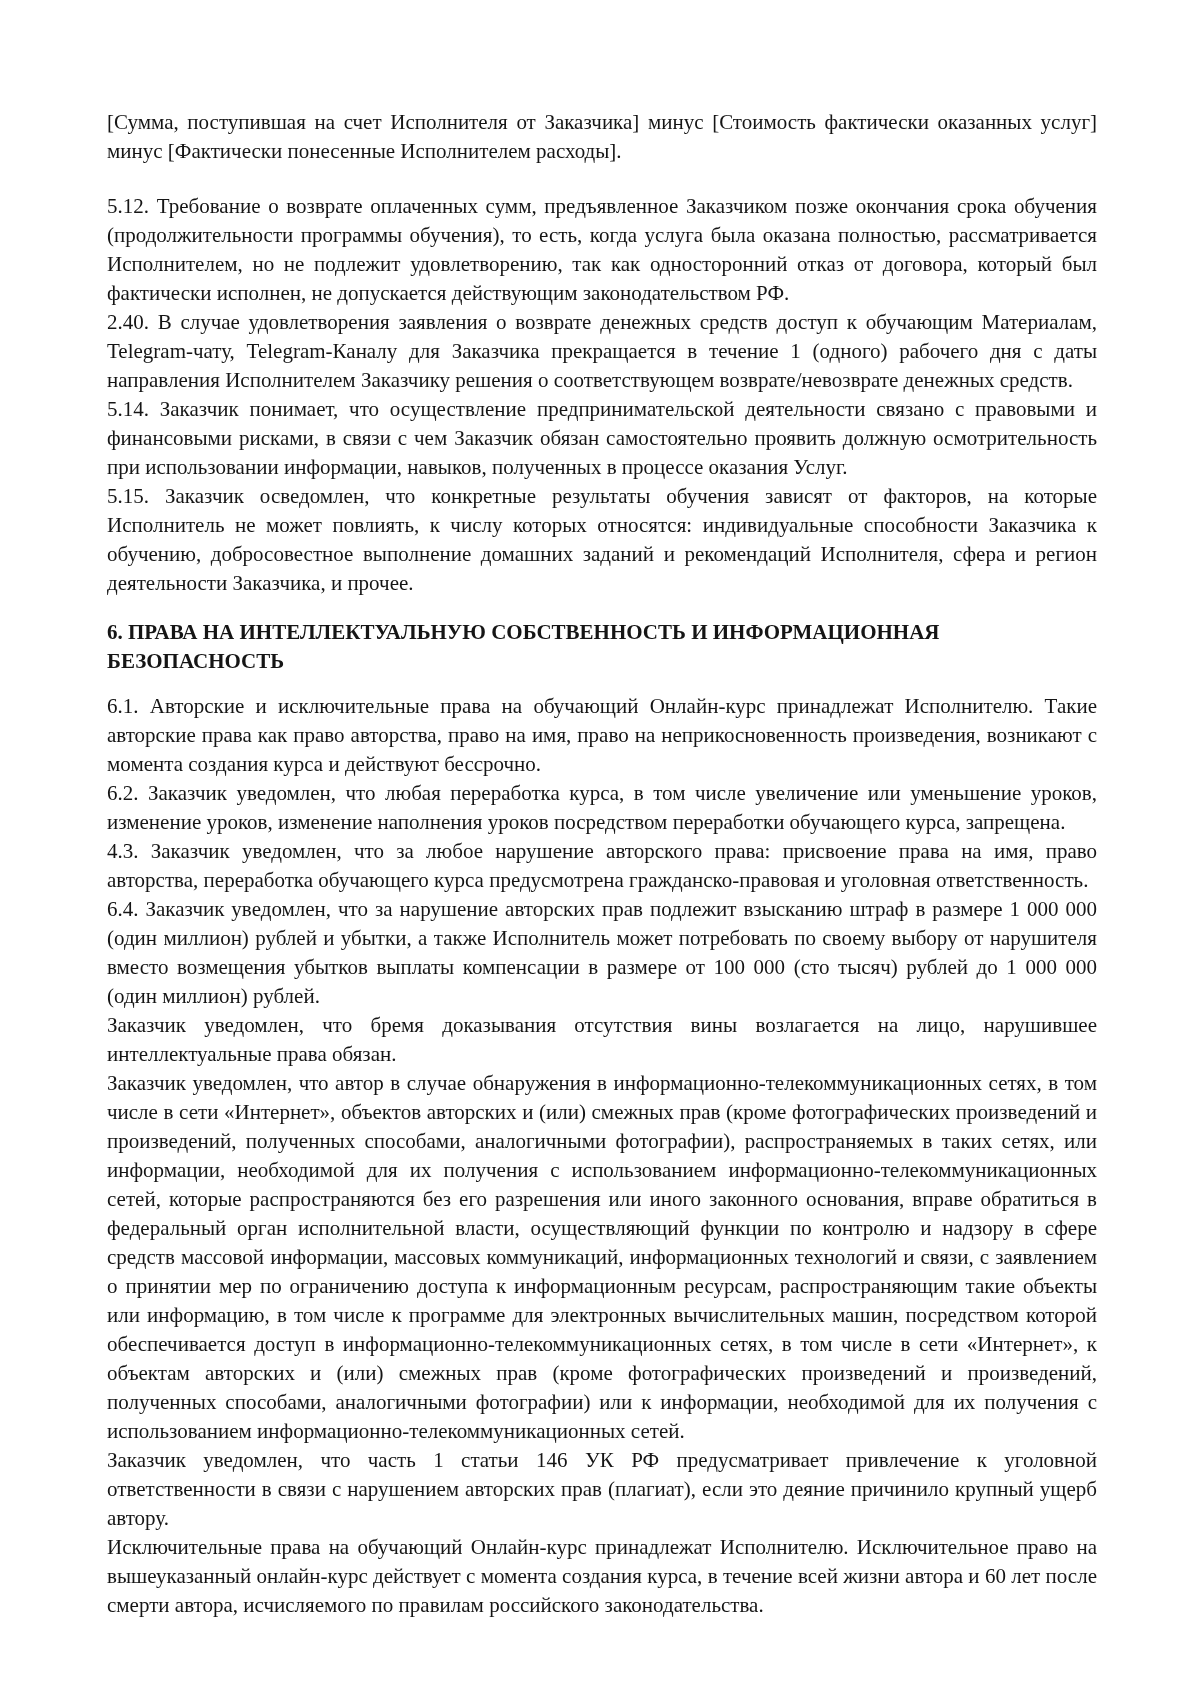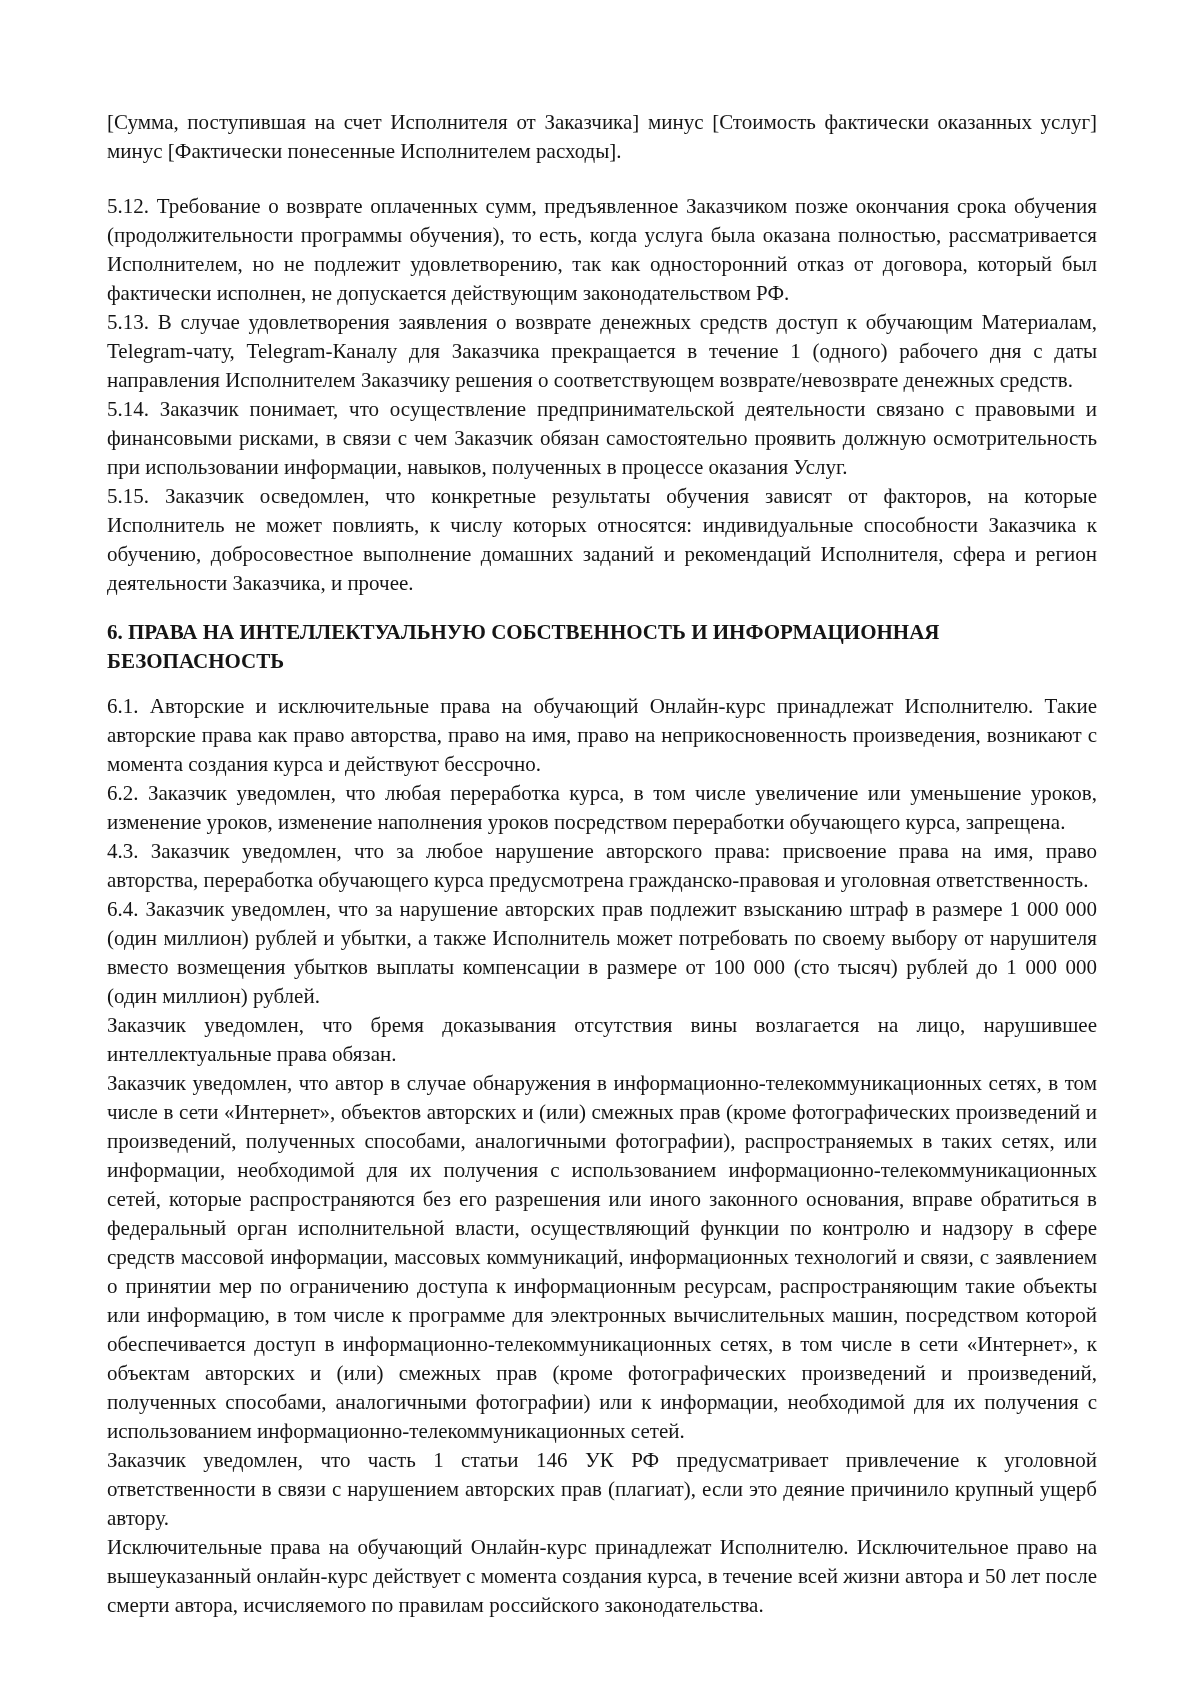--- a/index.html
+++ b/index.html
@@ -39,31 +39,31 @@
   }
 </style>
 </head>
 <body>
 
 <div class="page">
 
   <p class="para carryover">[Сумма, поступившая на счет Исполнителя от Заказчика] минус [Стоимость фактически оказанных услуг] минус [Фактически понесенные Исполнителем расходы].</p>
 
   <p class="para">5.12. Требование о возврате оплаченных сумм, предъявленное Заказчиком позже окончания срока обучения (продолжительности программы обучения), то есть, когда услуга была оказана полностью, рассматривается Исполнителем, но не подлежит удовлетворению, так как односторонний отказ от договора, который был фактически исполнен, не допускается действующим законодательством РФ.</p>
-  <p class="para">5.13. В случае удовлетворения заявления о возврате денежных средств доступ к обучающим Материалам, Telegram-чату, Telegram-Каналу для Заказчика прекращается в течение 1 (одного) рабочего дня с даты направления Исполнителем Заказчику решения о соответствующем возврате/невозврате денежных средств.</p>
+  <p class="para">2.40. В случае удовлетворения заявления о возврате денежных средств доступ к обучающим Материалам, Telegram-чату, Telegram-Каналу для Заказчика прекращается в течение 1 (одного) рабочего дня с даты направления Исполнителем Заказчику решения о соответствующем возврате/невозврате денежных средств.</p>
   <p class="para">5.14. Заказчик понимает, что осуществление предпринимательской деятельности связано с правовыми и финансовыми рисками, в связи с чем Заказчик обязан самостоятельно проявить должную осмотрительность при использовании информации, навыков, полученных в процессе оказания Услуг.</p>
   <p class="para">5.15. Заказчик осведомлен, что конкретные результаты обучения зависят от факторов, на которые Исполнитель не может повлиять, к числу которых относятся: индивидуальные способности Заказчика к обучению, добросовестное выполнение домашних заданий и рекомендаций Исполнителя, сфера и регион деятельности Заказчика, и прочее.</p>
 
   <h2 class="section-heading">
     <span>6. ПРАВА НА ИНТЕЛЛЕКТУАЛЬНУЮ СОБСТВЕННОСТЬ И ИНФОРМАЦИОННАЯ</span><br>
     <span>БЕЗОПАСНОСТЬ</span>
   </h2>
 
   <p class="para">6.1. Авторские и исключительные права на обучающий Онлайн-курс принадлежат Исполнителю. Такие авторские права как право авторства, право на имя, право на неприкосновенность произведения, возникают с момента создания курса и действуют бессрочно.</p>
   <p class="para">6.2. Заказчик уведомлен, что любая переработка курса, в том числе увеличение или уменьшение уроков, изменение уроков, изменение наполнения уроков посредством переработки обучающего курса, запрещена.</p>
   <p class="para">4.3. Заказчик уведомлен, что за любое нарушение авторского права: присвоение права на имя, право авторства, переработка обучающего курса предусмотрена гражданско-правовая и уголовная ответственность.</p>
   <p class="para">6.4. Заказчик уведомлен, что за нарушение авторских прав подлежит взысканию штраф в размере 1 000 000 (один миллион) рублей и убытки, а также Исполнитель может потребовать по своему выбору от нарушителя вместо возмещения убытков выплаты компенсации в размере от 100 000 (сто тысяч) рублей до 1 000 000 (один миллион) рублей.</p>
   <p class="para">Заказчик уведомлен, что бремя доказывания отсутствия вины возлагается на лицо, нарушившее интеллектуальные права обязан.</p>
   <p class="para">Заказчик уведомлен, что автор в случае обнаружения в информационно-телекоммуникационных сетях, в том числе в сети «Интернет», объектов авторских и (или) смежных прав (кроме фотографических произведений и произведений, полученных способами, аналогичными фотографии), распространяемых в таких сетях, или информации, необходимой для их получения с использованием информационно-телекоммуникационных сетей, которые распространяются без его разрешения или иного законного основания, вправе обратиться в федеральный орган исполнительной власти, осуществляющий функции по контролю и надзору в сфере средств массовой информации, массовых коммуникаций, информационных технологий и связи, с заявлением о принятии мер по ограничению доступа к информационным ресурсам, распространяющим такие объекты или информацию, в том числе к программе для электронных вычислительных машин, посредством которой обеспечивается доступ в информационно-телекоммуникационных сетях, в том числе в сети «Интернет», к объектам авторских и (или) смежных прав (кроме фотографических произведений и произведений, полученных способами, аналогичными фотографии) или к информации, необходимой для их получения с использованием информационно-телекоммуникационных сетей.</p>
   <p class="para">Заказчик уведомлен, что часть 1 статьи 146 УК РФ предусматривает привлечение к уголовной ответственности в связи с нарушением авторских прав (плагиат), если это деяние причинило крупный ущерб автору.</p>
-  <p class="para">Исключительные права на обучающий Онлайн-курс принадлежат Исполнителю. Исключительное право на вышеуказанный онлайн-курс действует с момента создания курса, в течение всей жизни автора и 50 лет после смерти автора, исчисляемого по правилам российского законодательства.</p>
+  <p class="para">Исключительные права на обучающий Онлайн-курс принадлежат Исполнителю. Исключительное право на вышеуказанный онлайн-курс действует с момента создания курса, в течение всей жизни автора и 60 лет после смерти автора, исчисляемого по правилам российского законодательства.</p>
 
 </div>
 
 </body></html>

